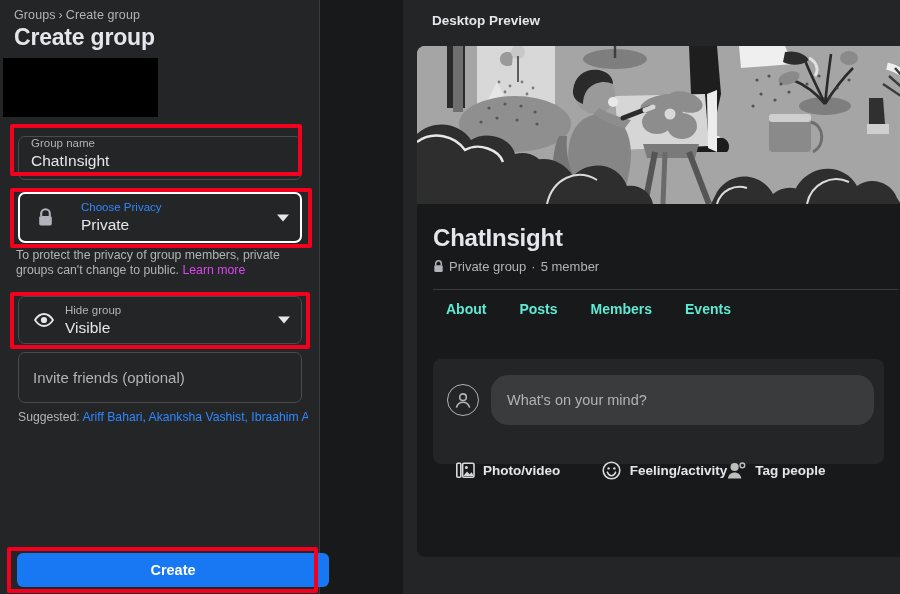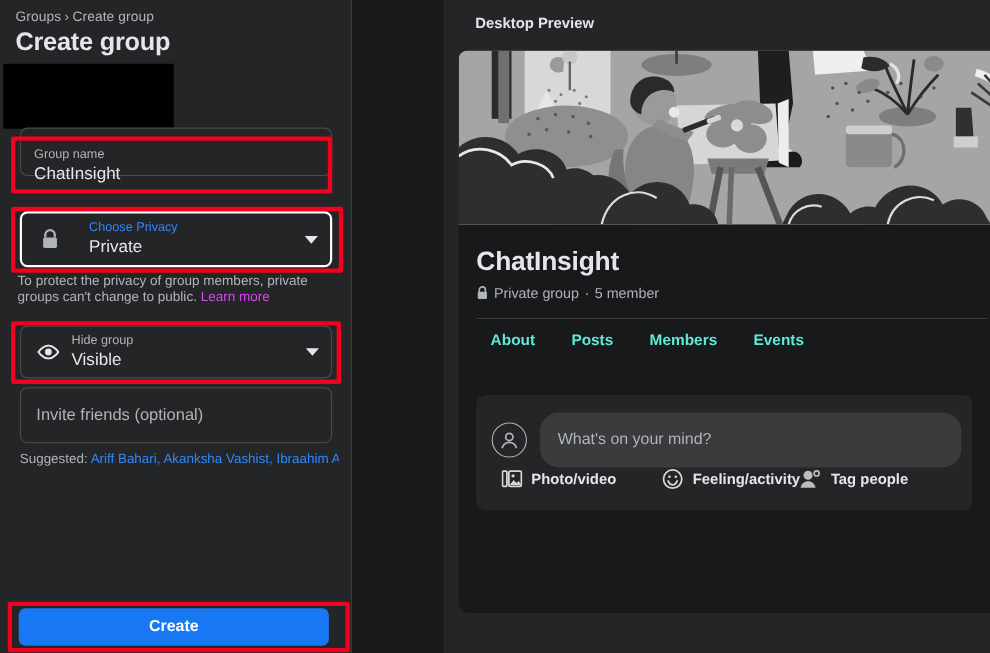--- a/index.html
+++ b/index.html
@@ -42,21 +42,21 @@
   }
   .field-label.blue { color: #2e89ff; }
   .field-value {
     font-size: 15.5px; color: #e4e6eb; line-height: 19px; margin-top: 1px;
   }
   .field-placeholder {
     font-size: 15px; color: #b0b3b8;
   }
 
   
-  #f-groupname { top: 116px; height: 44px; padding: 18px 12px; }
+  #f-groupname { top: 136px; height: 44px; padding: 0 12px; }
 
   
   #f-privacy {
     top: 192px; height: 51px; padding: 0 27px;
     display: flex; align-items: center;
     border: 2px solid #ffffff;
   }
   #f-privacy .txt { margin-left: 34px; }
 
   
@@ -87,21 +87,21 @@
   #f-invite {
     top: 352px; height: 51px; display: flex; align-items: center; padding: 0 14px;
   }
   .suggested {
     position: absolute; left: 18px; top: 410px; width: 290px;
     font-size: 12.2px; color: #b0b3b8; white-space: nowrap; overflow: hidden;
   }
   .suggested .names { color: #2e89ff; }
 
   .create-btn {
-    position: absolute; left: 17px; top: 553px; width: 282px; height: 34px;
+    position: absolute; left: 17px; top: 553px; width: 312px; height: 34px;
     background: #1877f2; border: none; border-radius: 6px;
     color: #ffffff; font-size: 14.5px; font-weight: bold;
     font-family: "Liberation Sans", sans-serif; cursor: pointer;
   }
 
   
   .redbox {
     position: absolute; border: 4px solid #f2001e; border-radius: 2px;
     pointer-events: none;
   }
@@ -161,21 +161,21 @@
     margin-left: 12px; width: 383px; height: 50px;
     background: #3a3b3c; border-radius: 17px;
     display: flex; align-items: center; padding-left: 16px;
     font-size: 14.5px; color: #b0b3b8;
   }
   .comp-actions {
     position: absolute; left: 22px; top: 66px; width: 410px;
     display: flex; align-items: center;
   }
   .comp-act { display: flex; align-items: center; gap: 8px; font-size: 13.5px;
-              font-weight: bold; color: #e4e6eb; cursor: pointer; }
+              font-weight: bold; color: #e4e6eb; cursor: pointer; margin-top: 35px; }
   .comp-act.a1 { width: 160px; }
   .comp-act.a2 { width: 150px; }
   .ico { width: 20px; height: 20px; display: flex; align-items: center; justify-content: center; }
 </style>
 </head>
 <body>
 
 <div id="root">
 
   <div class="sidebar">

